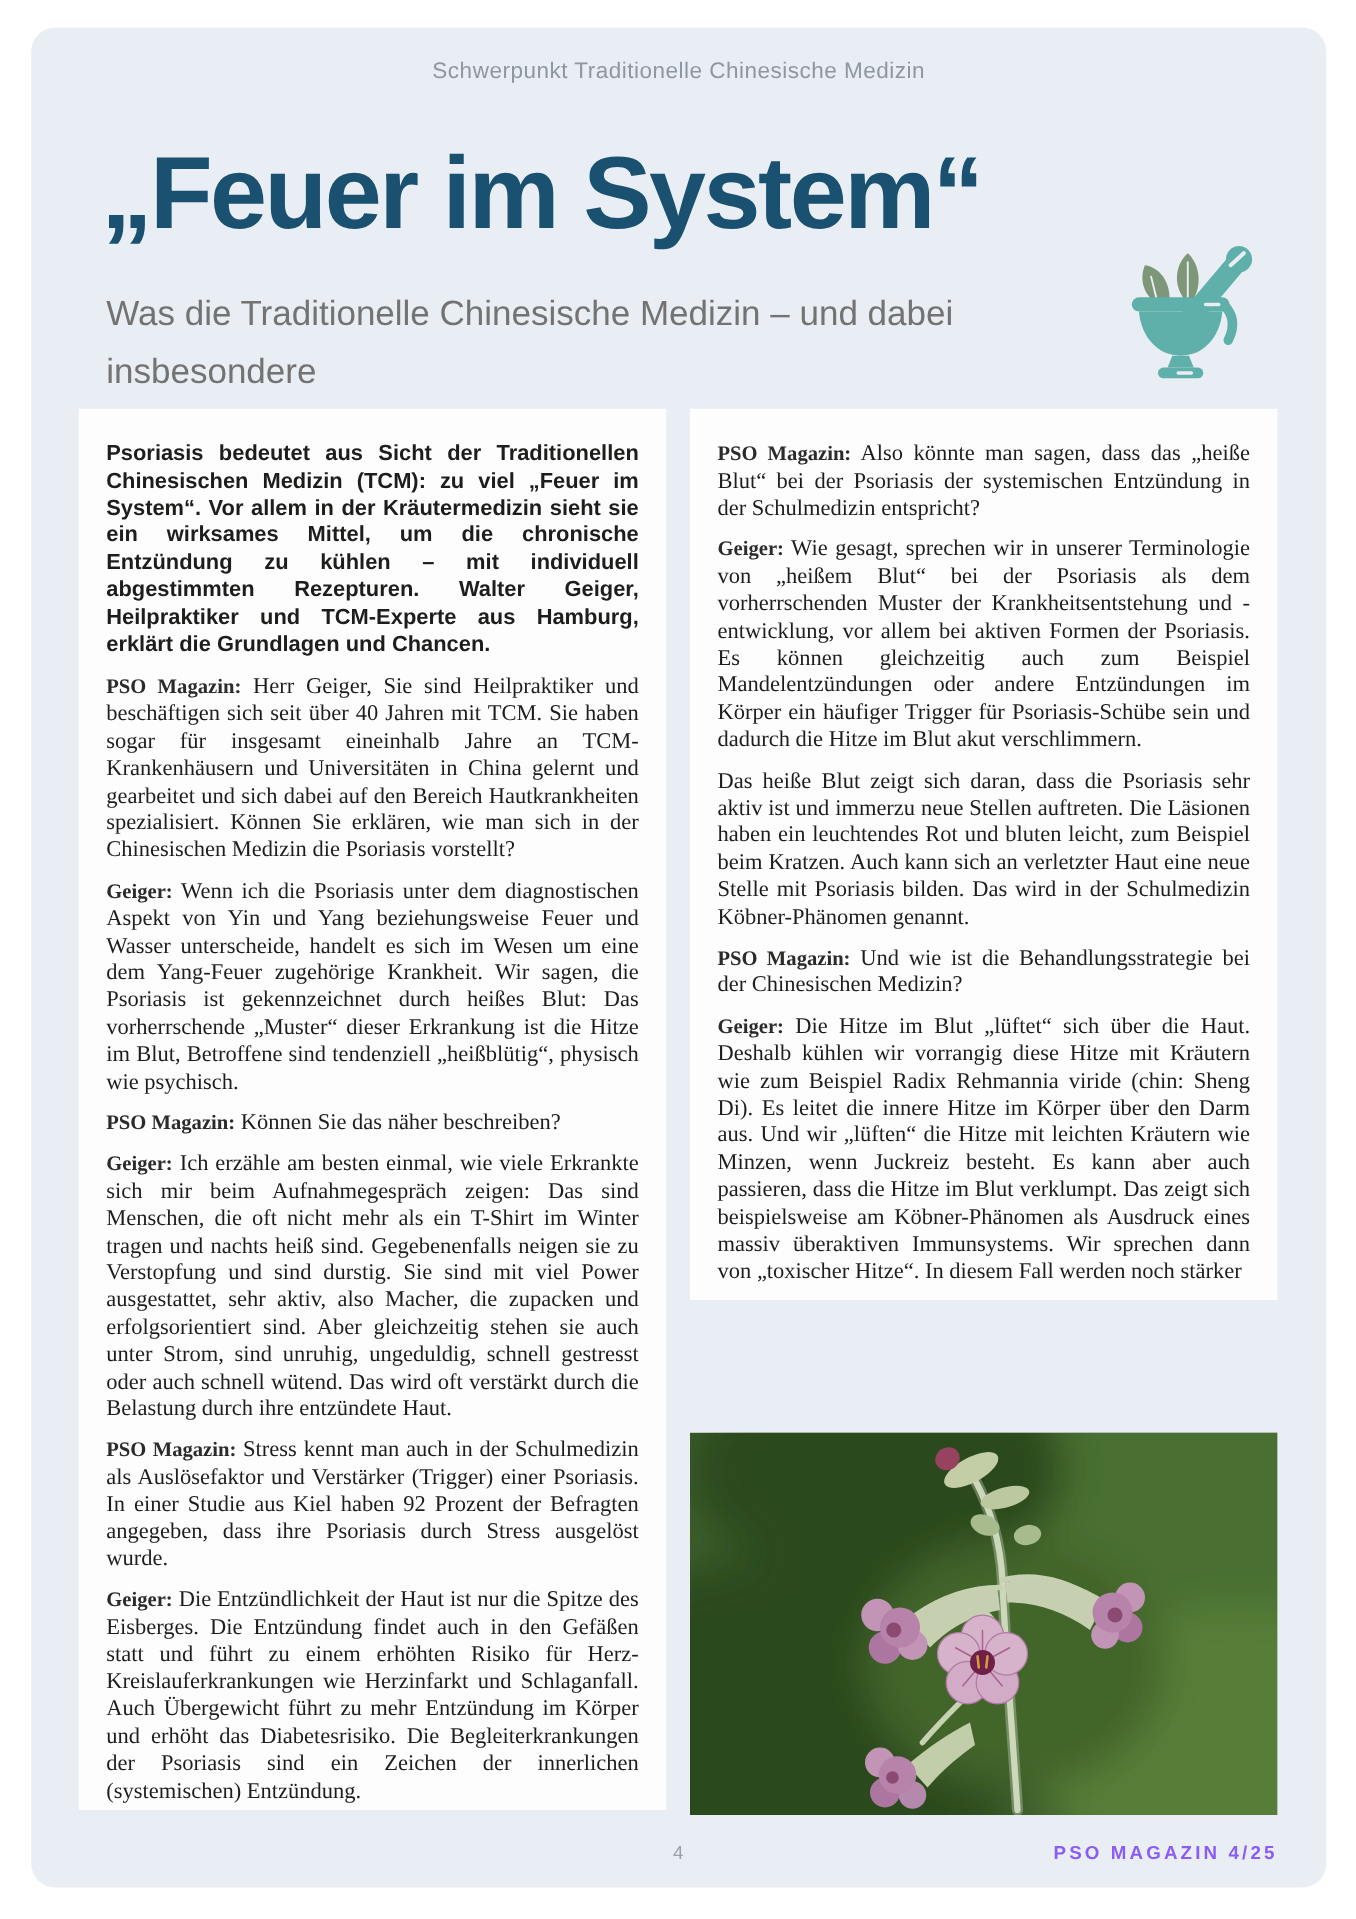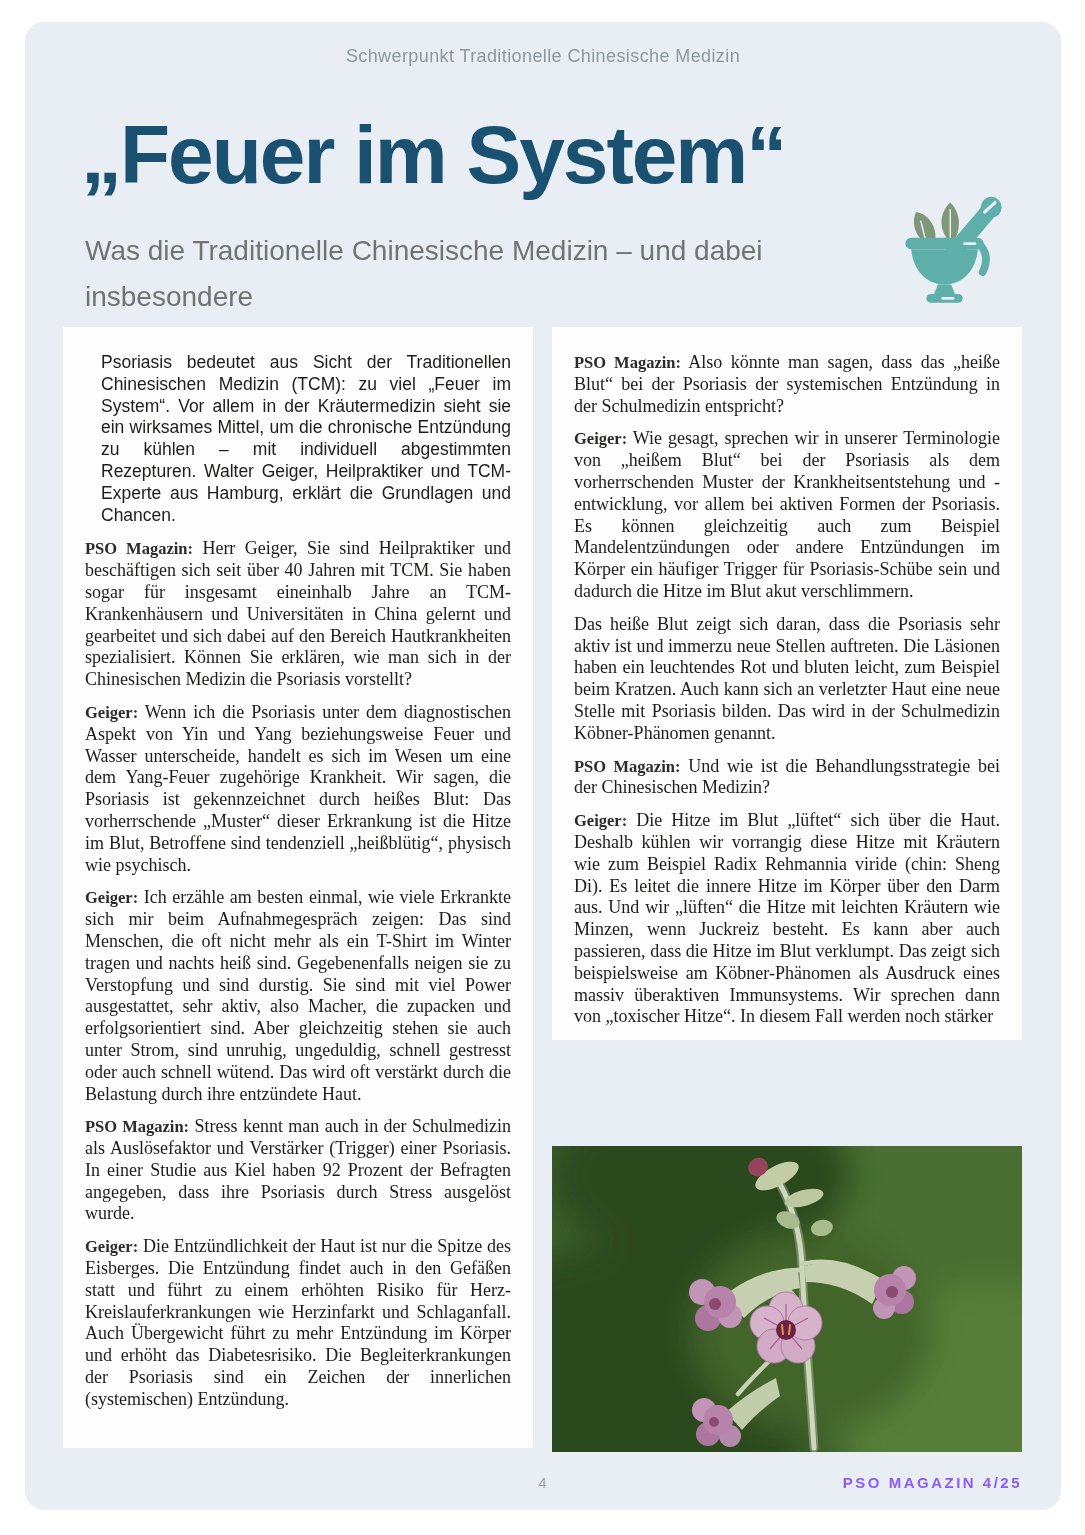--- a/index.html
+++ b/index.html
@@ -17,21 +17,21 @@
   .subtitle{position:absolute;left:60px;top:206px;width:760px;
             font-size:28px;line-height:46px;color:#737373;font-weight:400;}
 
   .brand-icon{position:absolute;left:872px;top:172px;width:116px;height:122px;}
 
   .card{position:absolute;width:470px;background:#fdfdfe;box-sizing:border-box;
         padding:25px 22px;overflow:hidden;}
   .card.left{left:38px;top:305px;height:1121px;}
   .card.right{left:527px;top:305px;height:713px;}
 
-  .intro{margin:0 0 12px 16px;font-family:"Liberation Sans",sans-serif;font-weight:400;
+  .intro{margin:0 0 12px 0;font-family:"Liberation Sans",sans-serif;font-weight:700;
          font-size:17.5px;line-height:21.8px;color:#1d1d1b;text-align:justify;}
   .para{margin:0 0 11px 0;font-family:"Liberation Serif",serif;
         font-size:18px;line-height:21.8px;color:#1d1d1b;text-align:justify;}
   .para:last-child{margin-bottom:0;}
   .speaker{font-family:Liberation Serif, serif;font-weight:700;
            font-size:16.5px;color:#2b2b2a;}
 
   .caption{position:absolute;left:527px;top:1026px;width:470px;
            font-family:"Liberation Serif",serif;font-size:18.5px;line-height:22.4px;
            color:#59636c;}
@@ -81,20 +81,21 @@
         </g>
         <line x1="70" y1="52" x2="81" y2="52" stroke="#e9eef4" stroke-width="3" stroke-linecap="round"></line>
         <line x1="47" y1="109.5" x2="58" y2="109.5" stroke="#e9eef4" stroke-width="3" stroke-linecap="round"></line>
       </svg>
     </div>
 
     <div class="card left">
       <p class="intro">Psoriasis bedeutet aus Sicht der Traditionellen Chinesischen Medizin (TCM): zu viel „Feuer im System“. Vor allem in der Kräutermedizin sieht sie ein wirksames Mittel, um die chronische Entzündung zu kühlen – mit individuell abgestimmten Rezepturen. Walter Geiger, Heilpraktiker und TCM-Experte aus Hamburg, erklärt die Grundlagen und Chancen.</p>
       <p class="para"><span class="speaker">PSO Magazin:</span> <span>Herr Geiger, Sie sind Heilpraktiker und beschäftigen sich seit über 40 Jahren mit TCM. Sie haben sogar für insgesamt eineinhalb Jahre an TCM-Krankenhäusern und Universitäten in China gelernt und gearbeitet und sich dabei auf den Bereich Hautkrankheiten spezialisiert. Können Sie erklären, wie man sich in der Chinesischen Medizin die Psoriasis vorstellt?</span></p>
       <p class="para"><span class="speaker">Geiger:</span> <span>Wenn ich die Psoriasis unter dem diagnostischen Aspekt von Yin und Yang beziehungsweise Feuer und Wasser unterscheide, handelt es sich im Wesen um eine dem Yang-Feuer zugehörige Krankheit. Wir sagen, die Psoriasis ist gekennzeichnet durch heißes Blut: Das vorherrschende „Muster“ dieser Erkrankung ist die Hitze im Blut, Betroffene sind tendenziell „heißblütig“, physisch wie psychisch.</span></p>
+      <p class="para"><span class="speaker">PSO Magazin:</span> <span>Können Sie das näher beschreiben?</span></p>
       <p class="para"><span class="speaker">Geiger:</span> <span>Ich erzähle am besten einmal, wie viele Erkrankte sich mir beim Aufnahmegespräch zeigen: Das sind Menschen, die oft nicht mehr als ein T-Shirt im Winter tragen und nachts heiß sind. Gegebenenfalls neigen sie zu Verstopfung und sind durstig. Sie sind mit viel Power ausgestattet, sehr aktiv, also Macher, die zupacken und erfolgsorientiert sind. Aber gleichzeitig stehen sie auch unter Strom, sind unruhig, ungeduldig, schnell gestresst oder auch schnell wütend. Das wird oft verstärkt durch die Belastung durch ihre entzündete Haut.</span></p>
       <p class="para"><span class="speaker">PSO Magazin:</span> <span>Stress kennt man auch in der Schulmedizin als Auslösefaktor und Verstärker (Trigger) einer Psoriasis. In einer Studie aus Kiel haben 92 Prozent der Befragten angegeben, dass ihre Psoriasis durch Stress ausgelöst wurde.</span></p>
       <p class="para"><span class="speaker">Geiger:</span> <span>Die Entzündlichkeit der Haut ist nur die Spitze des Eisberges. Die Entzündung findet auch in den Gefäßen statt und führt zu einem erhöhten Risiko für Herz-Kreislauferkrankungen wie Herzinfarkt und Schlaganfall. Auch Übergewicht führt zu mehr Entzündung im Körper und erhöht das Diabetesrisiko. Die Begleiterkrankungen der Psoriasis sind ein Zeichen der innerlichen (systemischen) Entzündung.</span></p>
     </div>
 
     <div class="card right">
       <p class="para"><span class="speaker">PSO Magazin:</span> <span>Also könnte man sagen, dass das „heiße Blut“ bei der Psoriasis der systemischen Entzündung in der Schulmedizin entspricht?</span></p>
       <p class="para"><span class="speaker">Geiger:</span> <span>Wie gesagt, sprechen wir in unserer Terminologie von „heißem Blut“ bei der Psoriasis als dem vorherrschenden Muster der Krankheitsentstehung und -entwicklung, vor allem bei aktiven Formen der Psoriasis. Es können gleichzeitig auch zum Beispiel Mandelentzündungen oder andere Entzündungen im Körper ein häufiger Trigger für Psoriasis-Schübe sein und dadurch die Hitze im Blut akut verschlimmern.</span></p>
       <p class="para"><span>Das heiße Blut zeigt sich daran, dass die Psoriasis sehr aktiv ist und immerzu neue Stellen auftreten. Die Läsionen haben ein leuchtendes Rot und bluten leicht, zum Beispiel beim Kratzen. Auch kann sich an verletzter Haut eine neue Stelle mit Psoriasis bilden. Das wird in der Schulmedizin Köbner-Phänomen genannt.</span></p>
       <p class="para"><span class="speaker">PSO Magazin:</span> <span>Und wie ist die Behandlungsstrategie bei der Chinesischen Medizin?</span></p>

